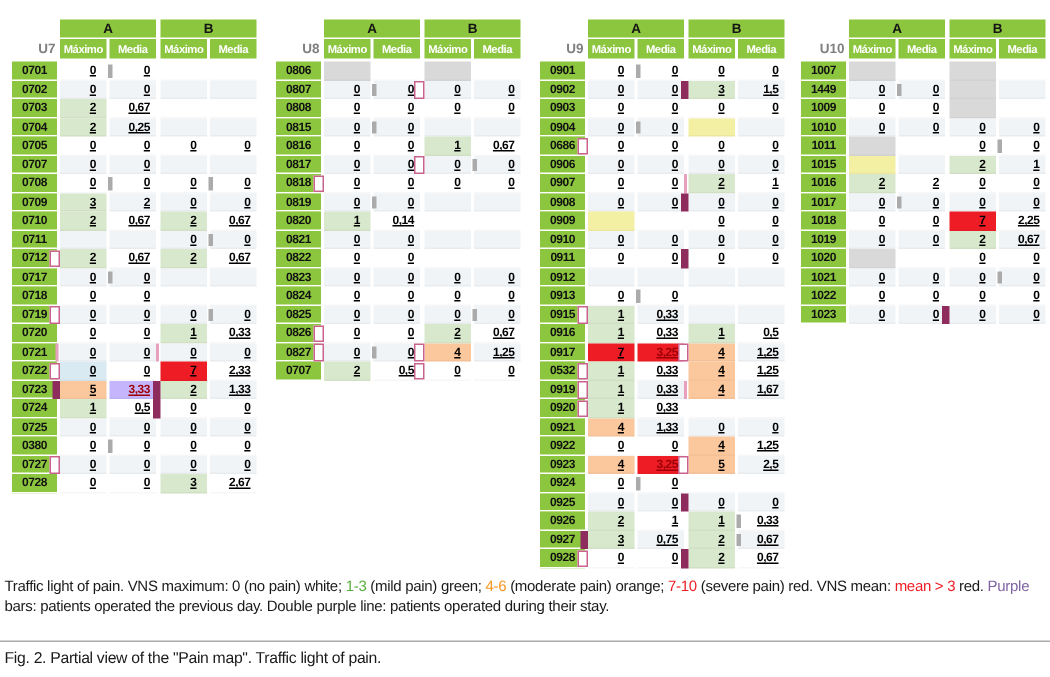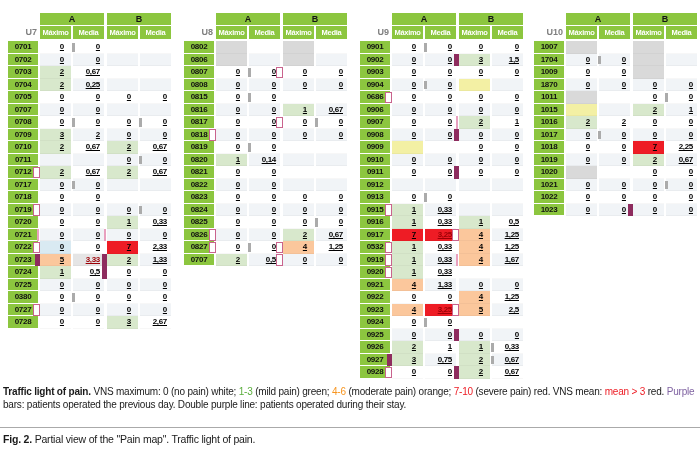--- a/index.html
+++ b/index.html
@@ -32,21 +32,21 @@
   .body .row:nth-child(even) .c{background:#f1f4f7;}
   .v{text-decoration:underline;padding-right:7px;letter-spacing:-0.3px;}
   .med .v{padding-right:4px;}
   .mk{position:absolute;z-index:2;}
   .mk-s{left:-1px;top:2px;width:3px;height:8.5px;background:#ababab;}
   .mk-p{left:-5px;top:0;width:5px;height:12.5px;background:#8e2c5e;}
   .mk-w{left:-7px;top:0.5px;width:5px;height:9.5px;background:#fff;border:1px solid #c9638d;}
   .mk-l{left:-3px;top:0;width:2px;height:12.5px;background:#e8a0bf;}
   .caption{position:absolute;left:3px;top:385px;width:695px;font-size:10px;
     letter-spacing:-0.2px;color:#1a1a1a;line-height:1.3;}
-  .seg-b{font-weight:bold;}
+  .seg-b{font-weight:normal;}
   .rule{position:absolute;left:0;top:427px;width:700px;border-top:1px solid #aaa;}
   .figline{position:absolute;left:3px;top:433px;width:695px;font-size:10.5px;
     letter-spacing:-0.2px;color:#1a1a1a;}
 </style>
 </head>
 <body>
 
 <div class="tbl" id="t0">
     <div class="row hdr">
       <div class="h-spacer"></div>
@@ -294,21 +294,21 @@
         <div class="c  med">
           <span class="v">2,33</span>
         </div>
       </div>
       <div class="row">
         <div class="lab">0723</div>
         <div class="c m1" style="background: rgb(251, 199, 156);">
           <span class="v">5</span>
           <div class="mk mk-p"></div>
         </div>
-        <div class="c m2 med" style="background: #e5e5e5;">
+        <div class="c m2 med" style="background: #c4b5fd;">
           <span class="v" style="color: rgb(156, 0, 6);">3,33</span>
         </div>
         <div class="c m3" style="background: rgb(216, 232, 204);">
           <span class="v">2</span>
           <div class="mk mk-p"></div>
         </div>
         <div class="c  med">
           <span class="v">1,33</span>
         </div>
       </div>
@@ -400,27 +400,20 @@
     </div>
     <div class="row sub">
       <div class="h-unit">U8</div>
       <div class="h-sub m1">Máximo</div>
       <div class="h-sub m2">Media</div>
       <div class="h-sub m3">Máximo</div>
       <div class="h-sub ">Media</div>
     </div>
     <div class="body">
       <div class="row">
-        <div class="lab">0802</div>
-        <div class="c m1" style="background: rgb(217, 217, 217);"></div>
-        <div class="c m2 med"></div>
-        <div class="c m3" style="background: rgb(217, 217, 217);"></div>
-        <div class="c  med"></div>
-      </div>
-      <div class="row">
         <div class="lab">0806</div>
         <div class="c m1" style="background: rgb(217, 217, 217);"></div>
         <div class="c m2 med"></div>
         <div class="c m3" style="background: rgb(217, 217, 217);"></div>
         <div class="c  med"></div>
       </div>
       <div class="row">
         <div class="lab">0807</div>
         <div class="c m1">
           <span class="v">0</span>
@@ -1081,21 +1074,21 @@
     </div>
     <div class="body">
       <div class="row">
         <div class="lab">1007</div>
         <div class="c m1" style="background: rgb(217, 217, 217);"></div>
         <div class="c m2 med"></div>
         <div class="c m3" style="background: rgb(217, 217, 217);"></div>
         <div class="c  med"></div>
       </div>
       <div class="row">
-        <div class="lab">1704</div>
+        <div class="lab">1449</div>
         <div class="c m1">
           <span class="v">0</span>
         </div>
         <div class="c m2 med">
           <span class="v">0</span>
           <div class="mk mk-s"></div>
         </div>
         <div class="c m3" style="background: rgb(217, 217, 217);"></div>
         <div class="c  med"></div>
       </div>
@@ -1104,21 +1097,21 @@
         <div class="c m1">
           <span class="v">0</span>
         </div>
         <div class="c m2 med">
           <span class="v">0</span>
         </div>
         <div class="c m3" style="background: rgb(217, 217, 217);"></div>
         <div class="c  med"></div>
       </div>
       <div class="row">
-        <div class="lab">1870</div>
+        <div class="lab">1010</div>
         <div class="c m1">
           <span class="v">0</span>
         </div>
         <div class="c m2 med">
           <span class="v">0</span>
         </div>
         <div class="c m3">
           <span class="v">0</span>
         </div>
         <div class="c  med">

